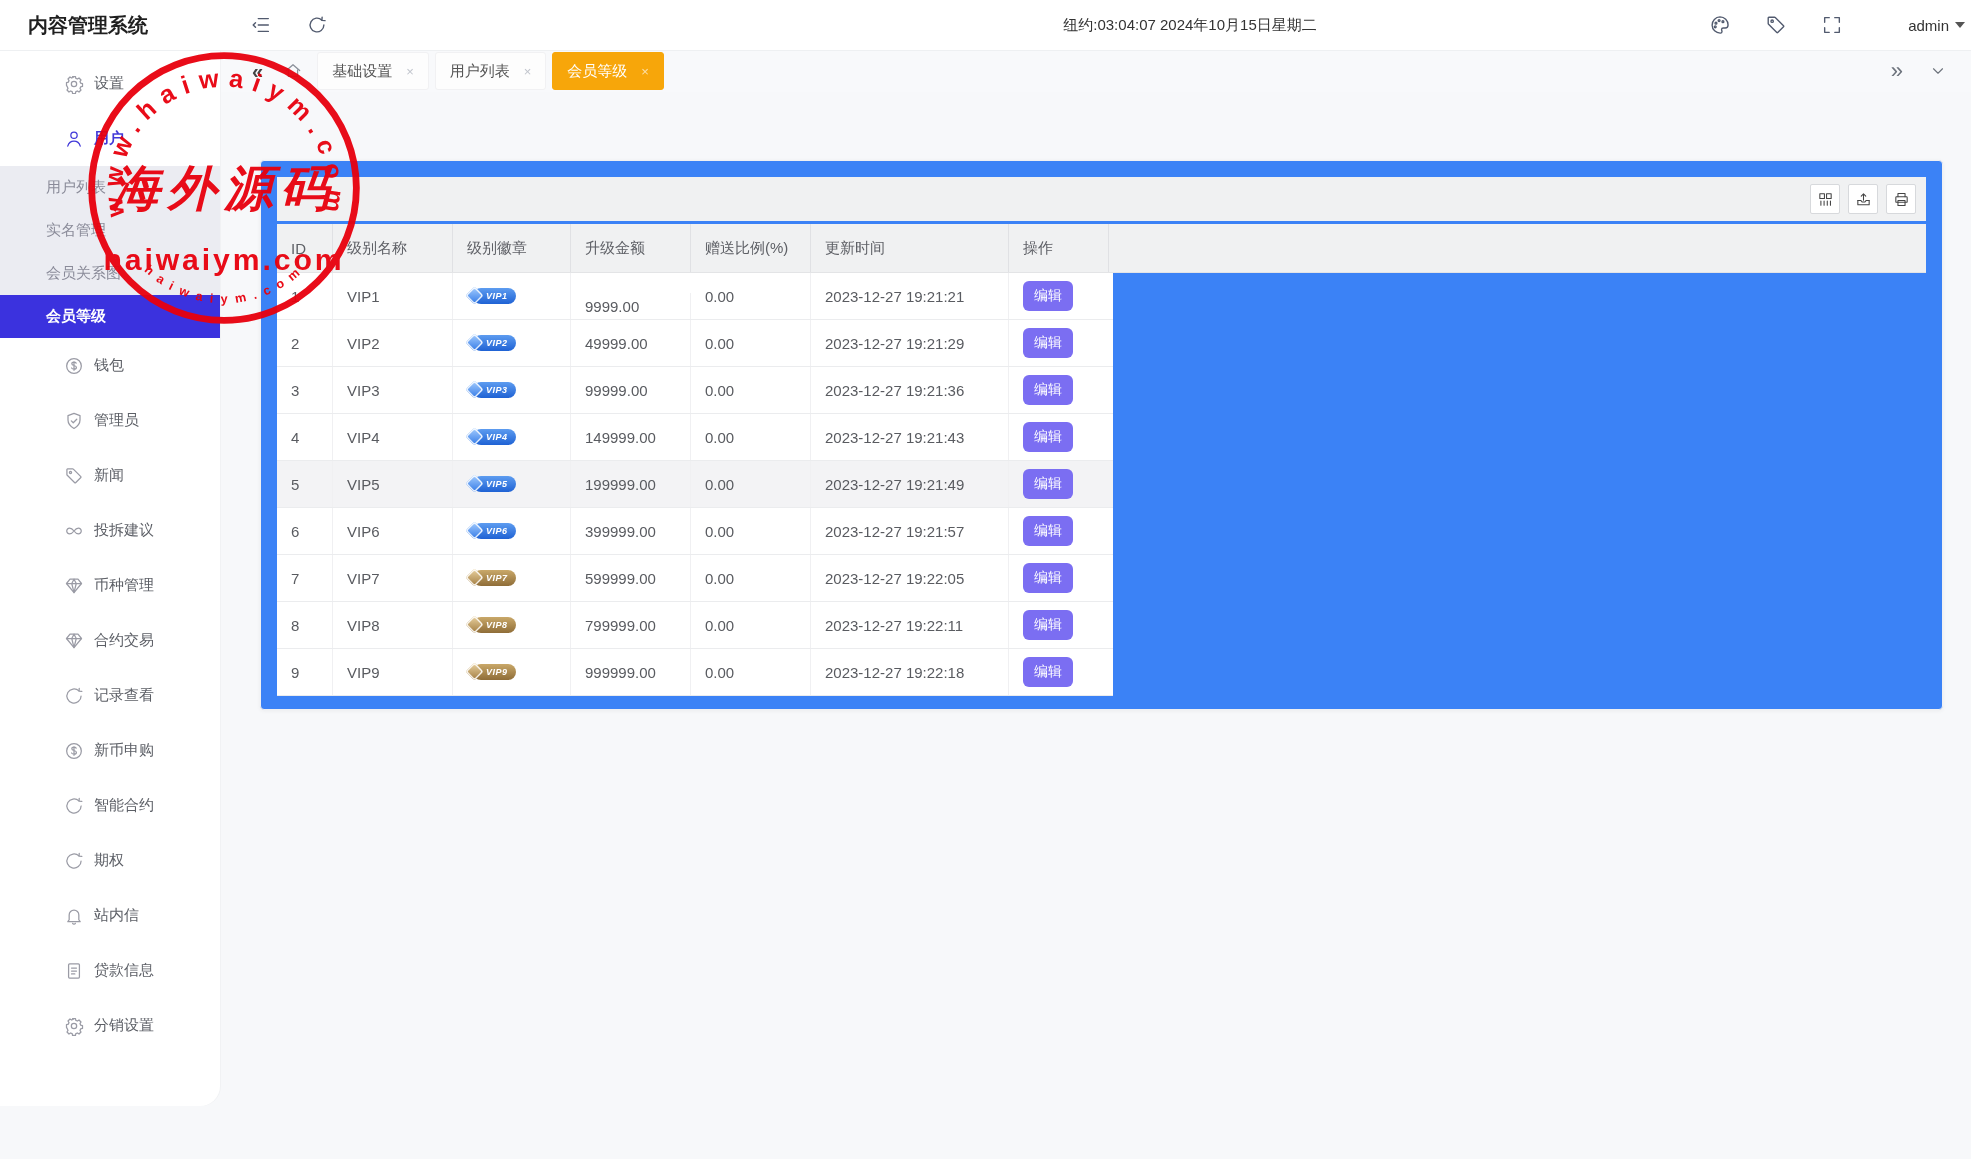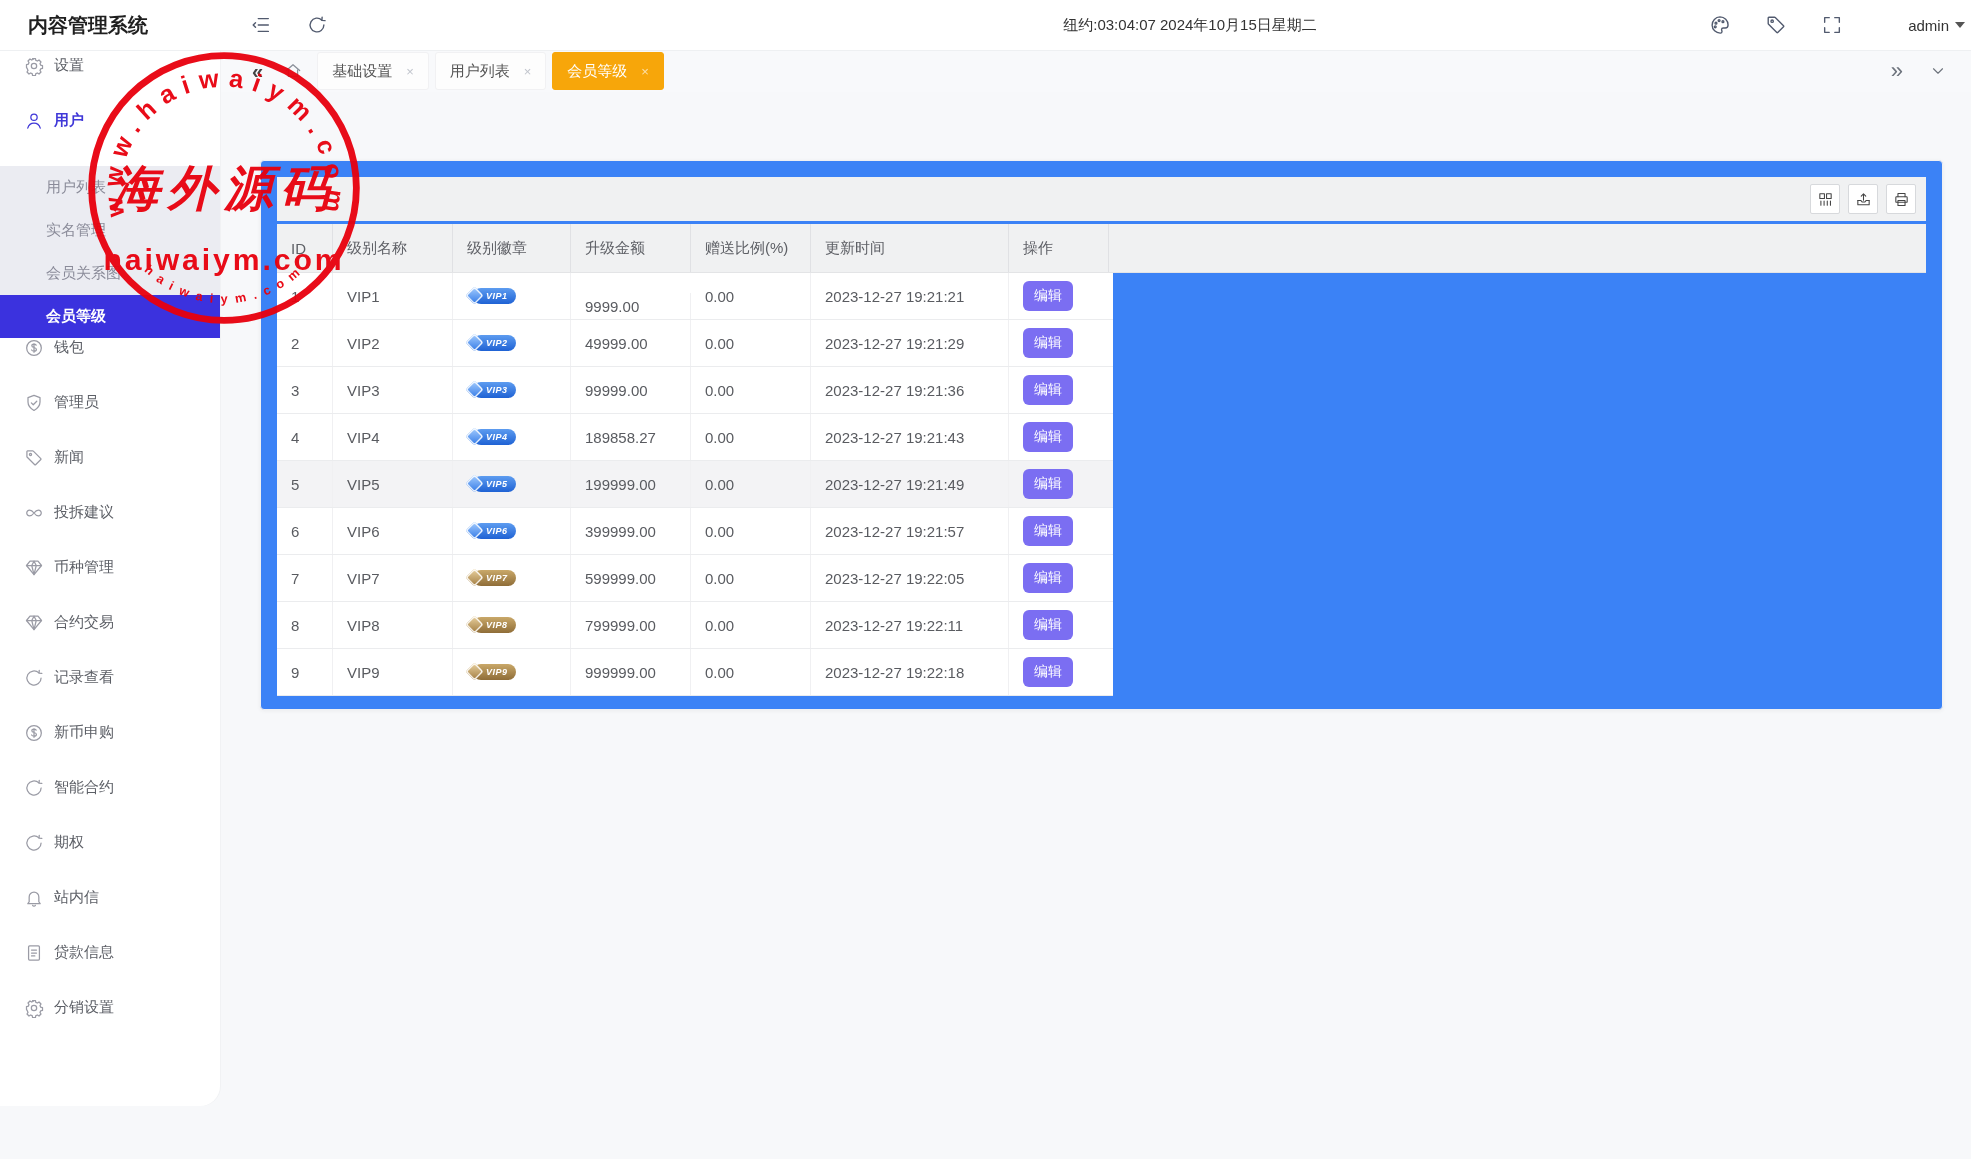--- a/index.html
+++ b/index.html
@@ -16,21 +16,21 @@
   .tb-icon{position:absolute;top:14px;width:22px;height:22px;color:#515a6e;cursor:pointer;}
   .tb-icon svg{width:22px;height:22px;display:block;}
   .clock{position:absolute;left:1190px;top:0;transform:translateX(-50%);line-height:50px;font-size:15px;color:#333;white-space:nowrap;}
   .admin-box{position:absolute;right:6px;top:0;height:50px;display:flex;align-items:center;gap:6px;cursor:pointer;}
   .admin-name{font-size:15px;color:#333;}
   .caret{width:0;height:0;border-left:5px solid transparent;border-right:5px solid transparent;border-top:6px solid #555;}
   
   .sidebar{position:absolute;left:0;top:50px;width:220px;height:1056px;background:#fff;
            border-bottom-right-radius:20px;z-index:4;box-shadow:1px 0 0 #f1f2f4;}
   .side-list{padding-top:6px;}
-  .side-item{height:55px;display:flex;align-items:flex-start;cursor:pointer;}
+  .side-item{height:55px;display:flex;align-items:center;cursor:pointer;padding-left:40px;}
   .side-item .s-icon{width:20px;height:20px;margin-left:24px;color:#9a9ba5;flex:none;}
   .side-item .s-icon svg{width:20px;height:20px;display:block;}
   .side-item .s-label{margin-left:10px;font-size:15px;color:#5c5f66;}
   .side-item.parent-active .s-label{color:#4038d8;font-weight:bold;}
   .side-item.parent-active .s-icon{color:#4038d8;}
   .submenu{background:#ebecf2;}
   .sub-item{height:43px;display:flex;align-items:center;padding-left:46px;font-size:15px;color:#8a8b99;cursor:pointer;}
   .sub-item.active{background:#3b32de;color:#fff;font-weight:bold;}
   
   .tabbar{position:absolute;left:220px;top:50px;right:0;height:42px;background:#f8f9fb;display:flex;align-items:center;z-index:3;}
@@ -390,21 +390,21 @@
       </div>
       <div class="trow">
         <div class="td" style="width: 56px;">4</div>
         <div class="td" style="width: 120px;">VIP4</div>
         <div class="td" style="width: 118px;">
           <span class="vip-badge blue">
             <span class="vb-gem"></span>
             <span class="vb-text">VIP4</span>
           </span>
         </div>
-        <div class="td" style="width: 120px;">189858.27</div>
+        <div class="td" style="width: 120px;">149999.00</div>
         <div class="td" style="width: 120px;">0.00</div>
         <div class="td" style="width: 198px;">2023-12-27 19:21:43</div>
         <div class="td" style="width: 100px; border-right: none;">
           <button class="edit-btn">编辑</button>
         </div>
       </div>
       <div class="trow alt">
         <div class="td" style="width: 56px;">5</div>
         <div class="td" style="width: 120px;">VIP5</div>
         <div class="td" style="width: 118px;">

